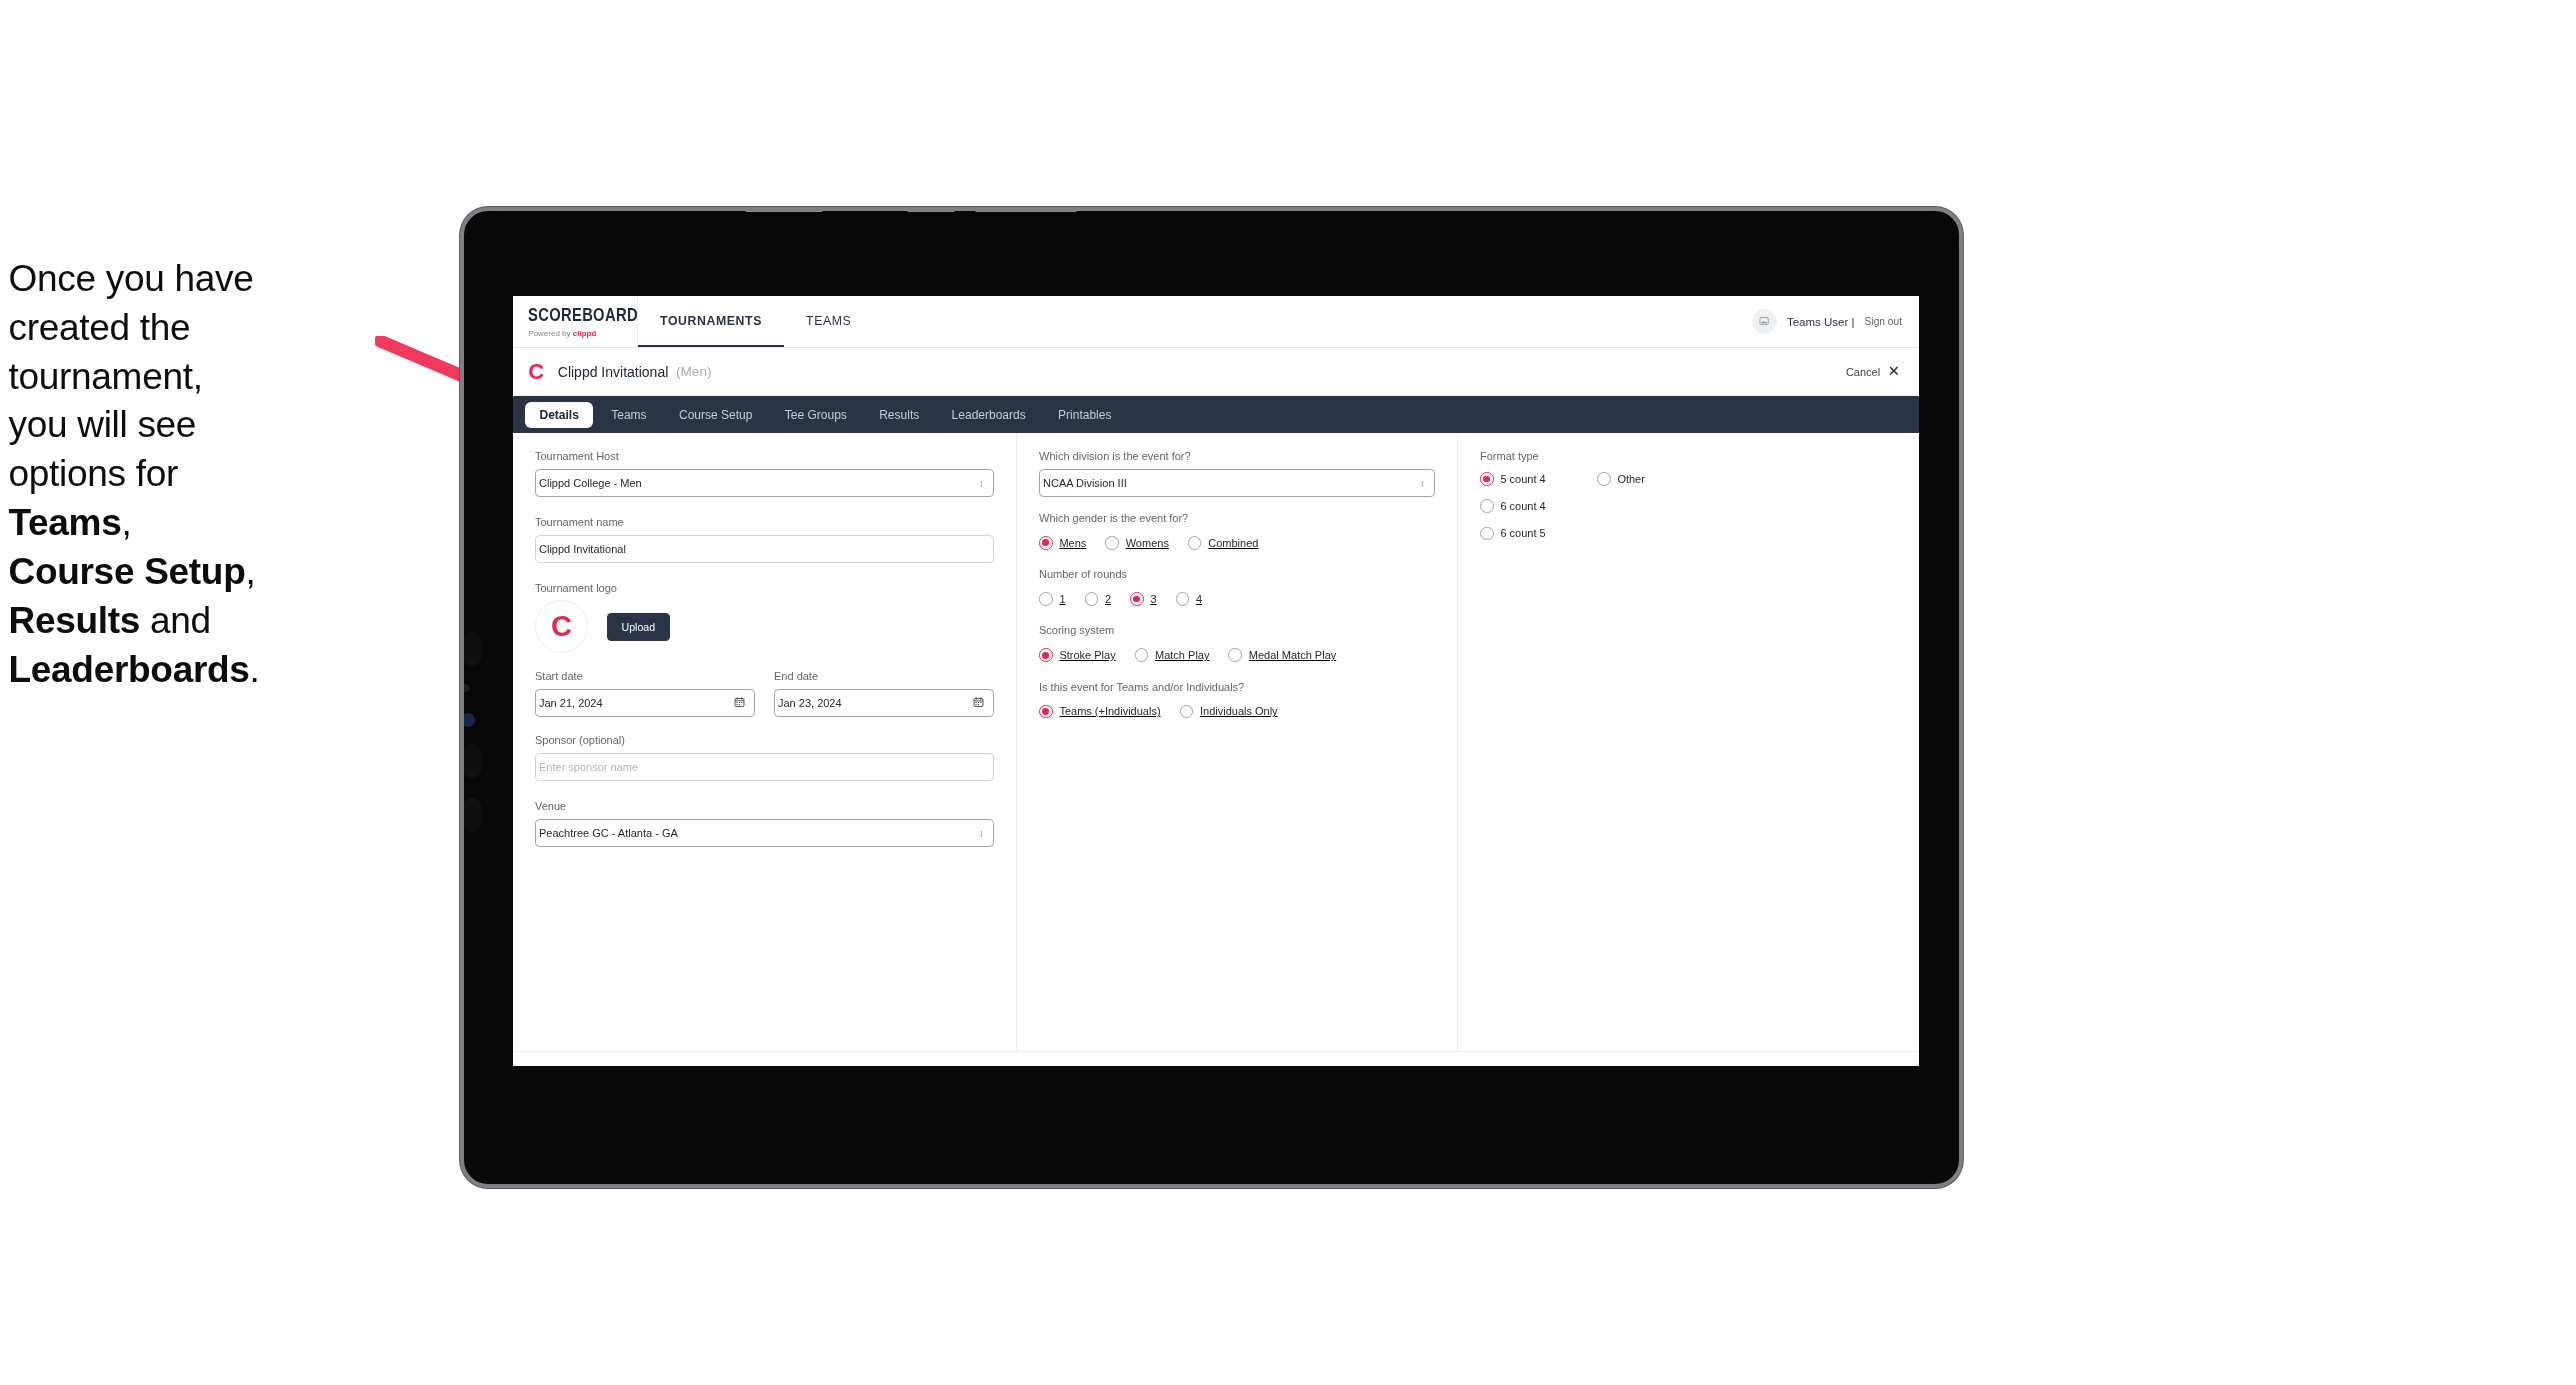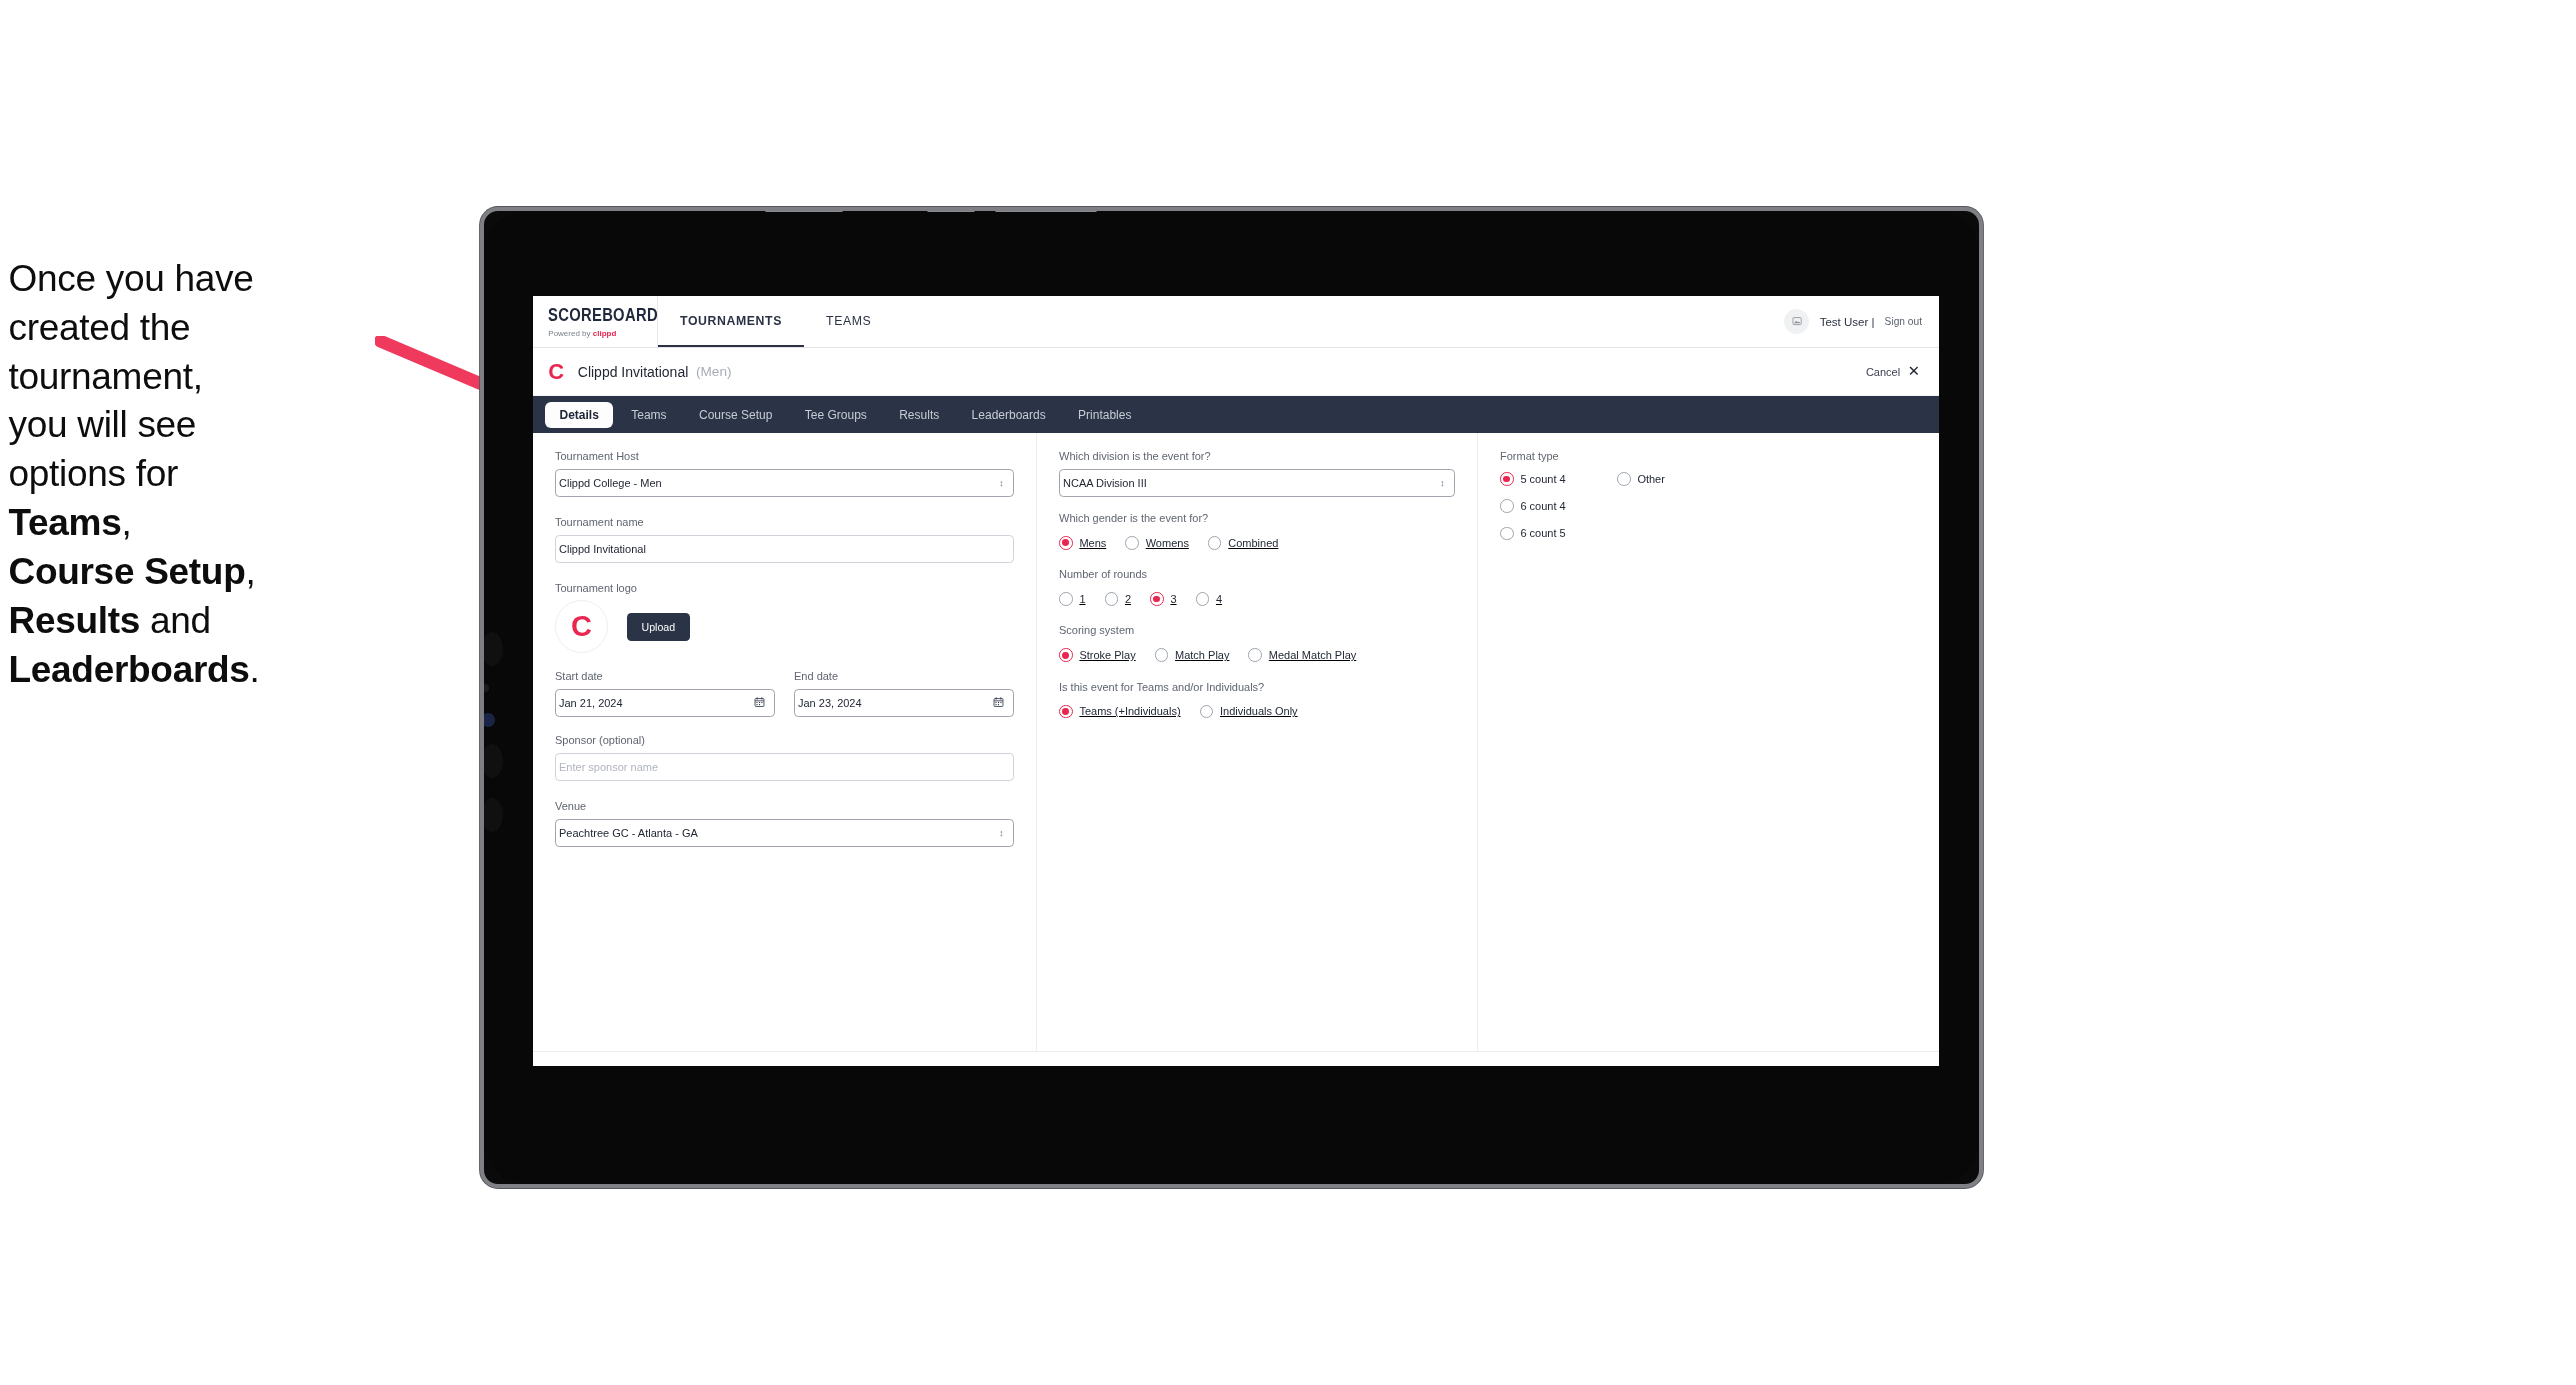--- a/index.html
+++ b/index.html
@@ -22,24 +22,24 @@
     letter-spacing: -0.3px;
   }
   .annotation b { font-weight: 700; }
 
   
   .arrow-svg { position: absolute; left: 375px; top: 336px; width: 281px; height: 119px; }
 
   
   .device {
     position: absolute;
-    left: 480px; top: 207px;
+    left: 460px; top: 207px;
     width: 1503px; height: 981px;
     background: #0a0a0a;
-    border-radius: 18px;
+    border-radius: 28px;
     border: 4.3px solid #7e8085;
     box-shadow: 0 0 0 0.9px #55575c;
   }
   .device-inner {
     position: absolute; inset: 0;
     border-radius: 43px;
     background: #080808;
     overflow: hidden;
   }
   .btn-nub { position: absolute; background: #8a8c91; border-radius: 1.7px; }
@@ -253,21 +253,21 @@
             <span>TEAMS</span>
           </div>
           <div class="nav-spacer"></div>
           <div class="user-area">
             <div class="avatar">
               <svg width="10.2" height="10.2" viewBox="0 0 16 16">
                 <rect x="1.5" y="2.5" width="13" height="11" rx="1.5" fill="none" stroke="#8d9199" stroke-width="1.3"></rect>
                 <path d="M3 11.5 L6.5 7.5 L9 10 L11 8.5 L13 11.5 Z" fill="#8d9199"></path>
               </svg>
             </div>
-            <div class="user-name">Test User |</div>
+            <div class="user-name">Teams User |</div>
             <div class="sign-out">Sign out</div>
           </div>
         </div>
 
         <div class="title-row">
           <div class="c-logo">C</div>
           <div class="t-name">Clippd Invitational</div>
           <div class="t-gender">(Men)</div>
           <div class="title-spacer"></div>
           <div class="cancel-x">

